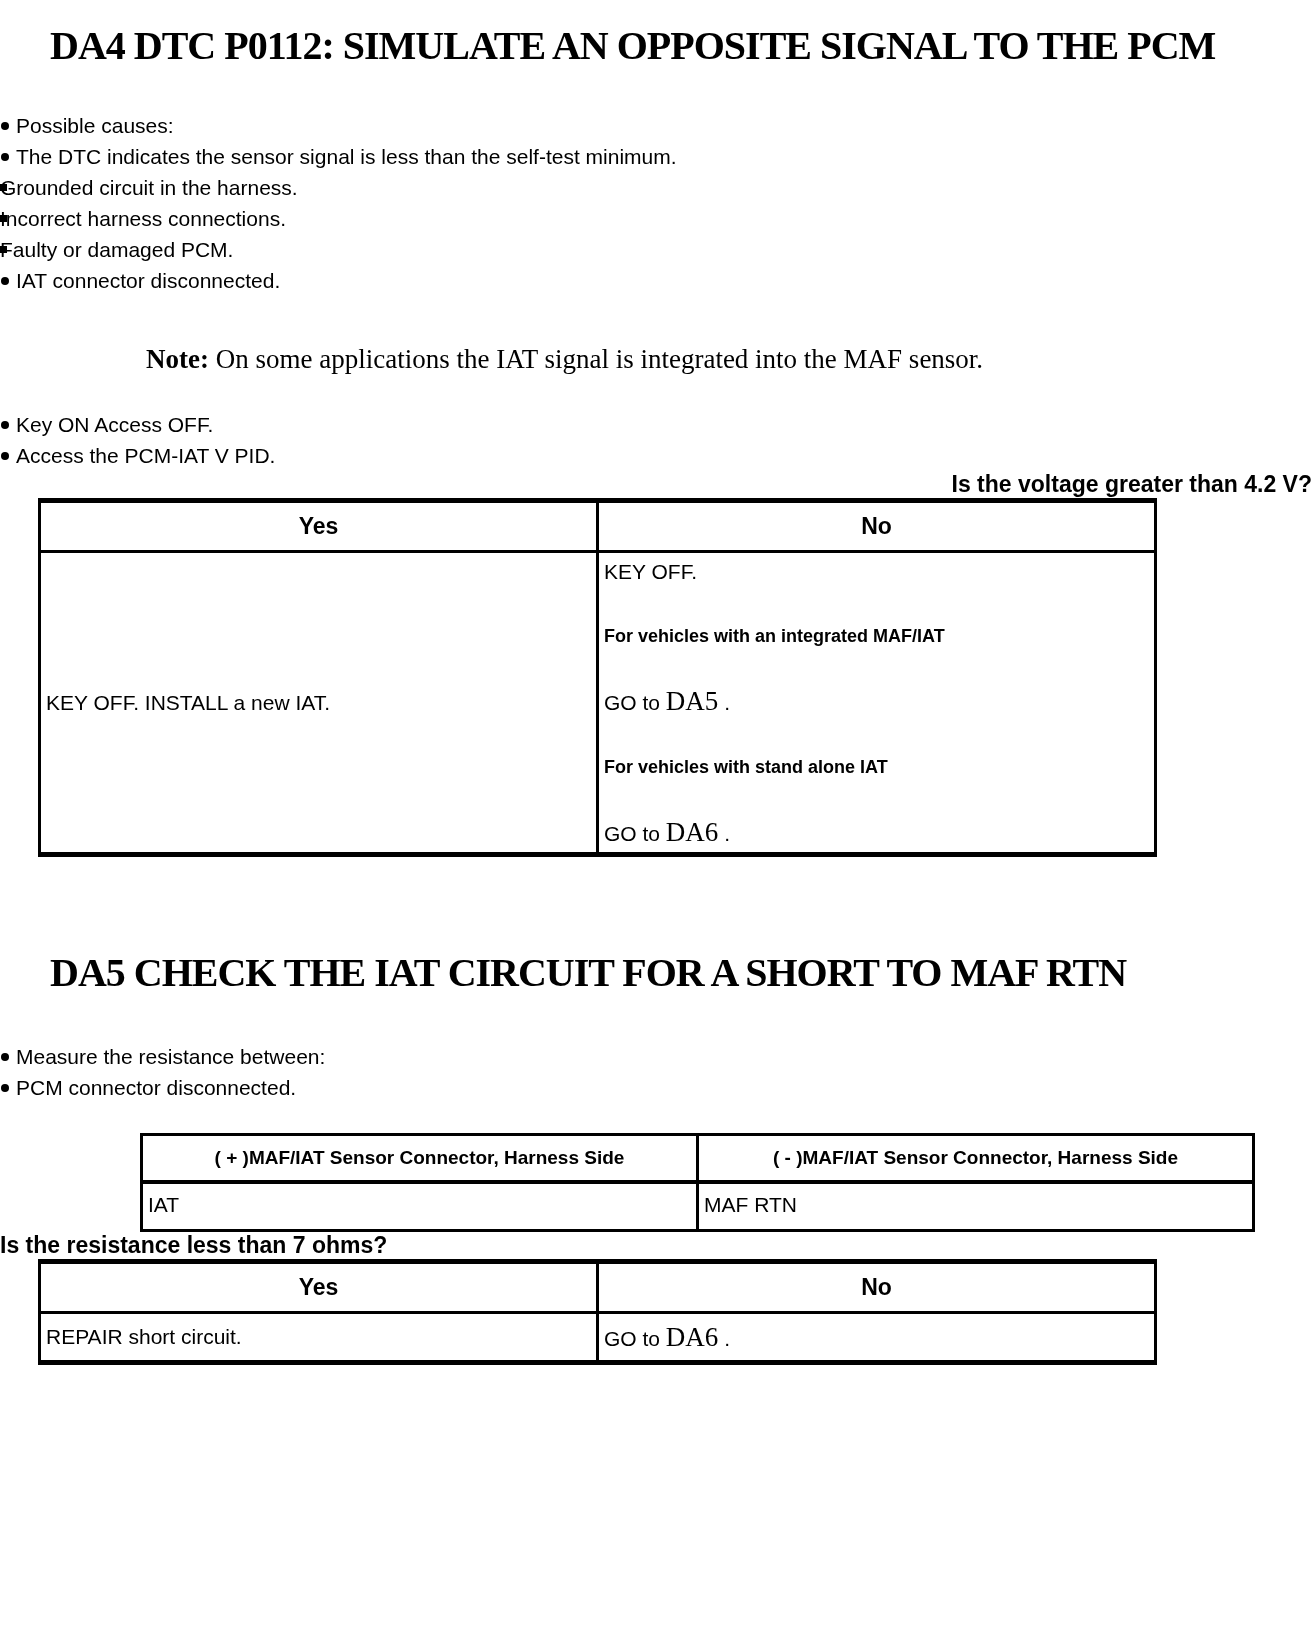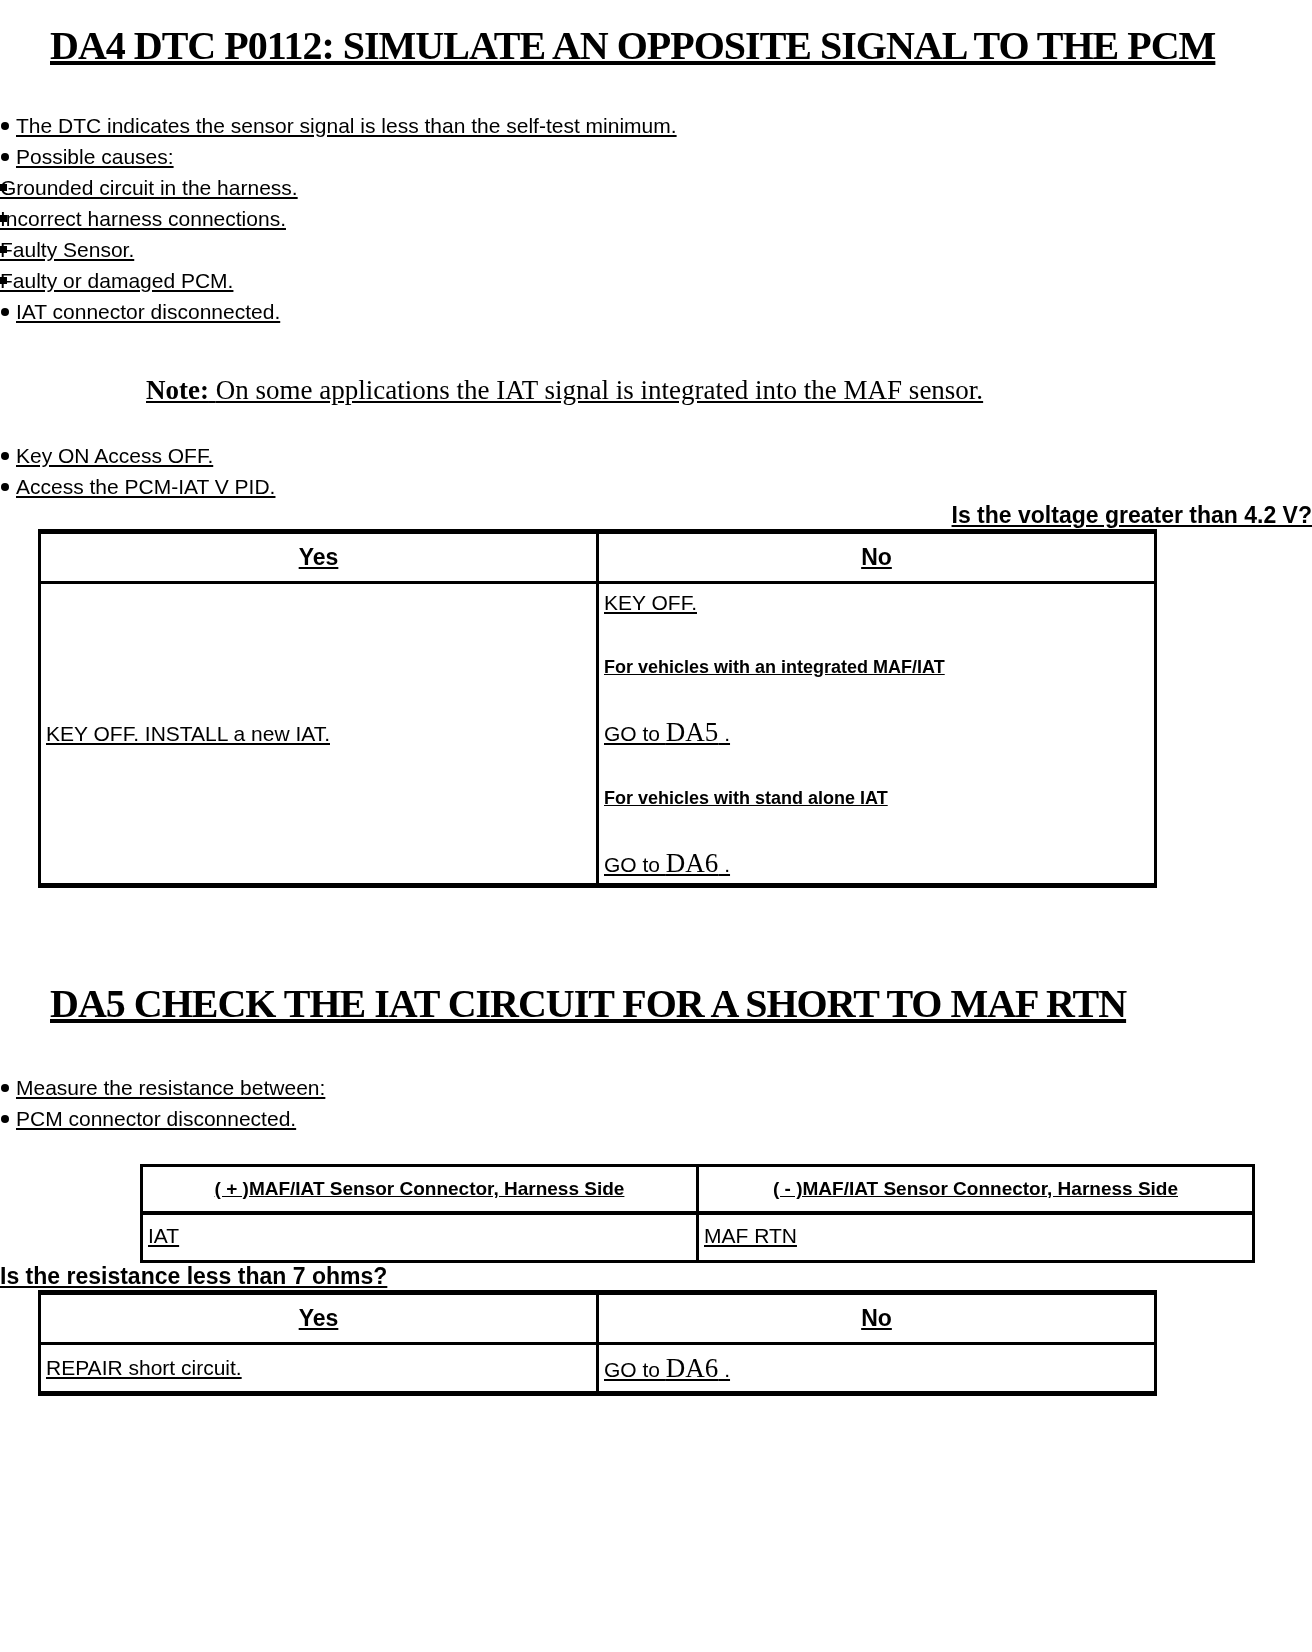--- a/index.html
+++ b/index.html
@@ -6,21 +6,21 @@
   html, body {
     margin: 0; padding: 0;
     background: #ffffff;
     color: #000000;
   }
   body {
     width: 1312px; height: 1652px;
     overflow: hidden;
     font-family: "Liberation Sans", sans-serif;
   }
-  .page { position: relative; width: 1312px; height: 1652px; text-decoration: underline; }
+  .page { position: relative; width: 1312px; height: 1652px; }
 
   h1.section-title {
     font-family: "Liberation Serif", serif;
     font-weight: bold;
     font-size: 40px;
     line-height: 48px;
     letter-spacing: -1px;
     margin: 0 0 0 50px;
     white-space: nowrap;
   }
@@ -130,25 +130,24 @@
   }
 </style>
 </head>
 <body>
 
 <div class="page">
 
   <h1 class="section-title title-da4">DA4 DTC P0112: SIMULATE AN OPPOSITE SIGNAL TO THE PCM</h1>
 
   <ul class="bl first">
+    <li class="dot">Possible causes:</li>
     <li class="dot">The DTC indicates the sensor signal is less than the self-test minimum.</li>
-    <li class="dot">Possible causes:</li>
     <li class="sq">Grounded circuit in the harness.</li>
     <li class="sq">Incorrect harness connections.</li>
-    <li class="sq">Faulty Sensor.</li>
     <li class="sq">Faulty or damaged PCM.</li>
     <li class="dot">IAT connector disconnected.</li>
   </ul>
 
   <p class="note"><span class="note-label">Note:</span> <span>On some applications the IAT signal is integrated into the MAF sensor.</span></p>
 
   <ul class="bl second">
     <li class="dot">Key ON Access OFF.</li>
     <li class="dot">Access the PCM-IAT V PID.</li>
   </ul>

